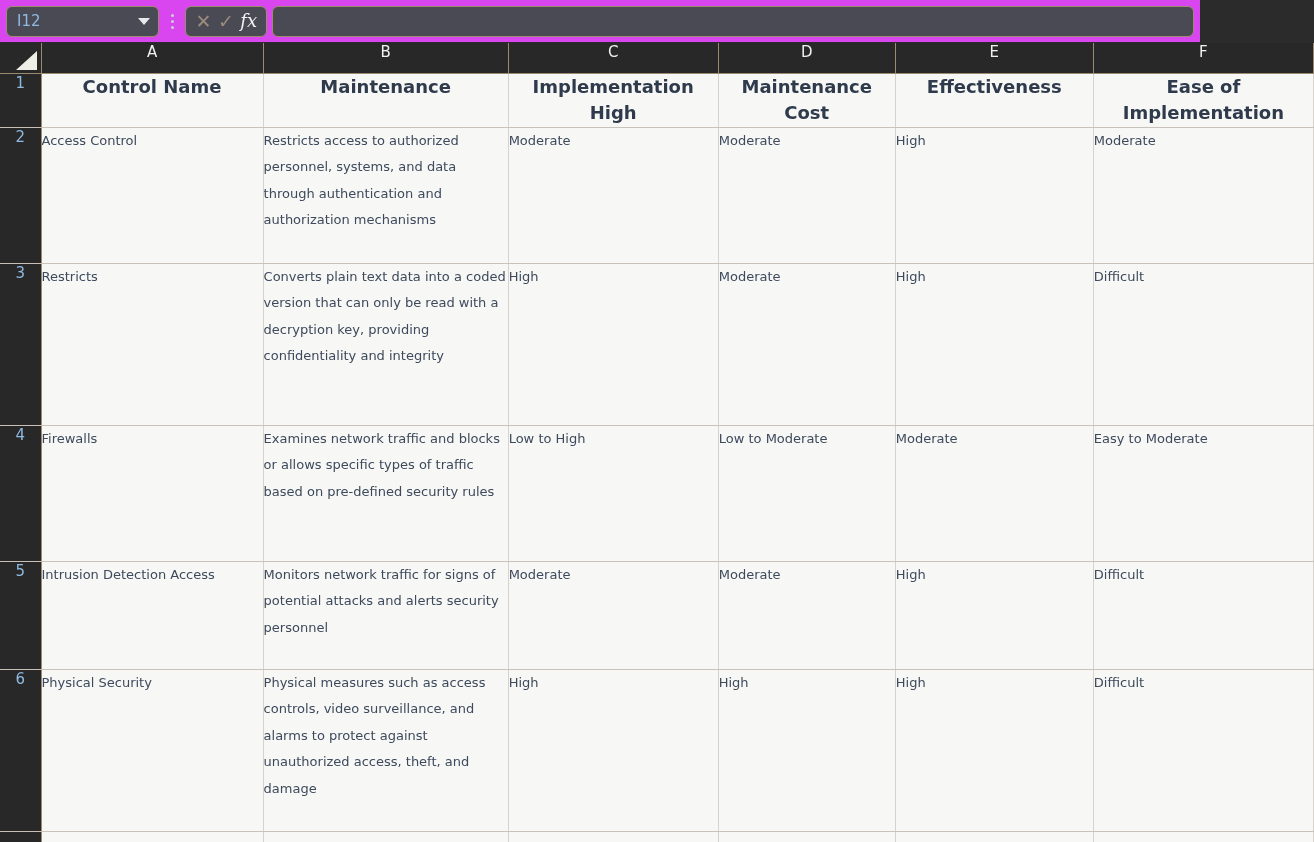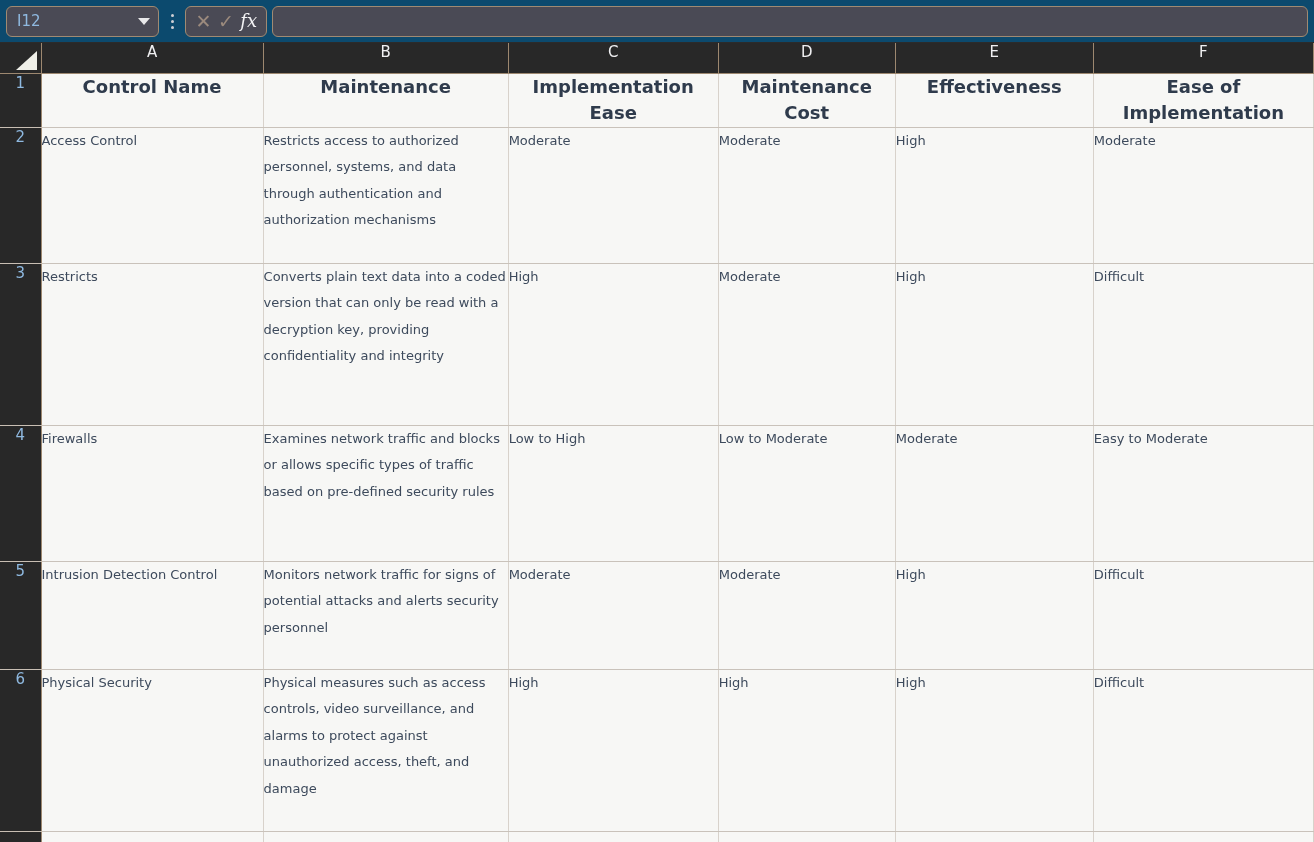--- a/index.html
+++ b/index.html
@@ -6,22 +6,22 @@
   html, body {
     width: 1314px; height: 842px;
     background: #2b2b2b;
     font-family: "DejaVu Sans", "Liberation Sans", sans-serif;
     overflow: hidden;
   }
 
   
   #formula-bar {
     height: 43px;
-    width: 1314px;
-    background: #0c4a6e;
+    width: 1200px;
+    background: #d946ef;
     display: flex;
     align-items: center;
     padding: 0 6px;
     gap: 0;
     border-bottom: 1px solid #2b2b2b;
   }
   .fb-pill {
     background: #4a4a55;
     border: 1px solid #a08a72;
     border-radius: 6px;
@@ -230,21 +230,21 @@
       <td class="colhdr w-d">D</td>
       <td class="colhdr w-e">E</td>
       <td class="colhdr w-f">F</td>
       <td class="colhdr w-g">G</td>
     </tr>
 
     <tr class="r1">
       <td class="rowhdr">1</td>
       <td class="cell header-cell w-a">Control Name</td>
       <td class="cell header-cell w-b">Maintenance</td>
-      <td class="cell header-cell w-c">Implementation Ease</td>
+      <td class="cell header-cell w-c">Implementation High</td>
       <td class="cell header-cell w-d">Maintenance Cost</td>
       <td class="cell header-cell w-e">Effectiveness</td>
       <td class="cell header-cell w-f">Ease of Implementation</td>
       <td class="cell w-g empty-cell"></td>
     </tr>
 
     <tr class="r2">
       <td class="rowhdr">2</td>
       <td class="cell w-a">Access Control</td>
       <td class="cell w-b">Restricts access to authorized personnel, systems, and data through authentication and authorization mechanisms</td>
@@ -272,21 +272,21 @@
       <td class="cell w-b">Examines network traffic and blocks or allows specific types of traffic based on pre-defined security rules</td>
       <td class="cell w-c">Low to High</td>
       <td class="cell w-d">Low to Moderate</td>
       <td class="cell w-e">Moderate</td>
       <td class="cell w-f">Easy to Moderate</td>
       <td class="cell w-g empty-cell"></td>
     </tr>
 
     <tr class="r5">
       <td class="rowhdr">5</td>
-      <td class="cell w-a">Intrusion Detection Control</td>
+      <td class="cell w-a">Intrusion Detection Access</td>
       <td class="cell w-b">Monitors network traffic for signs of potential attacks and alerts security personnel</td>
       <td class="cell w-c">Moderate</td>
       <td class="cell w-d">Moderate</td>
       <td class="cell w-e">High</td>
       <td class="cell w-f">Difficult</td>
       <td class="cell w-g empty-cell"></td>
     </tr>
 
     <tr class="r6">
       <td class="rowhdr">6</td>

